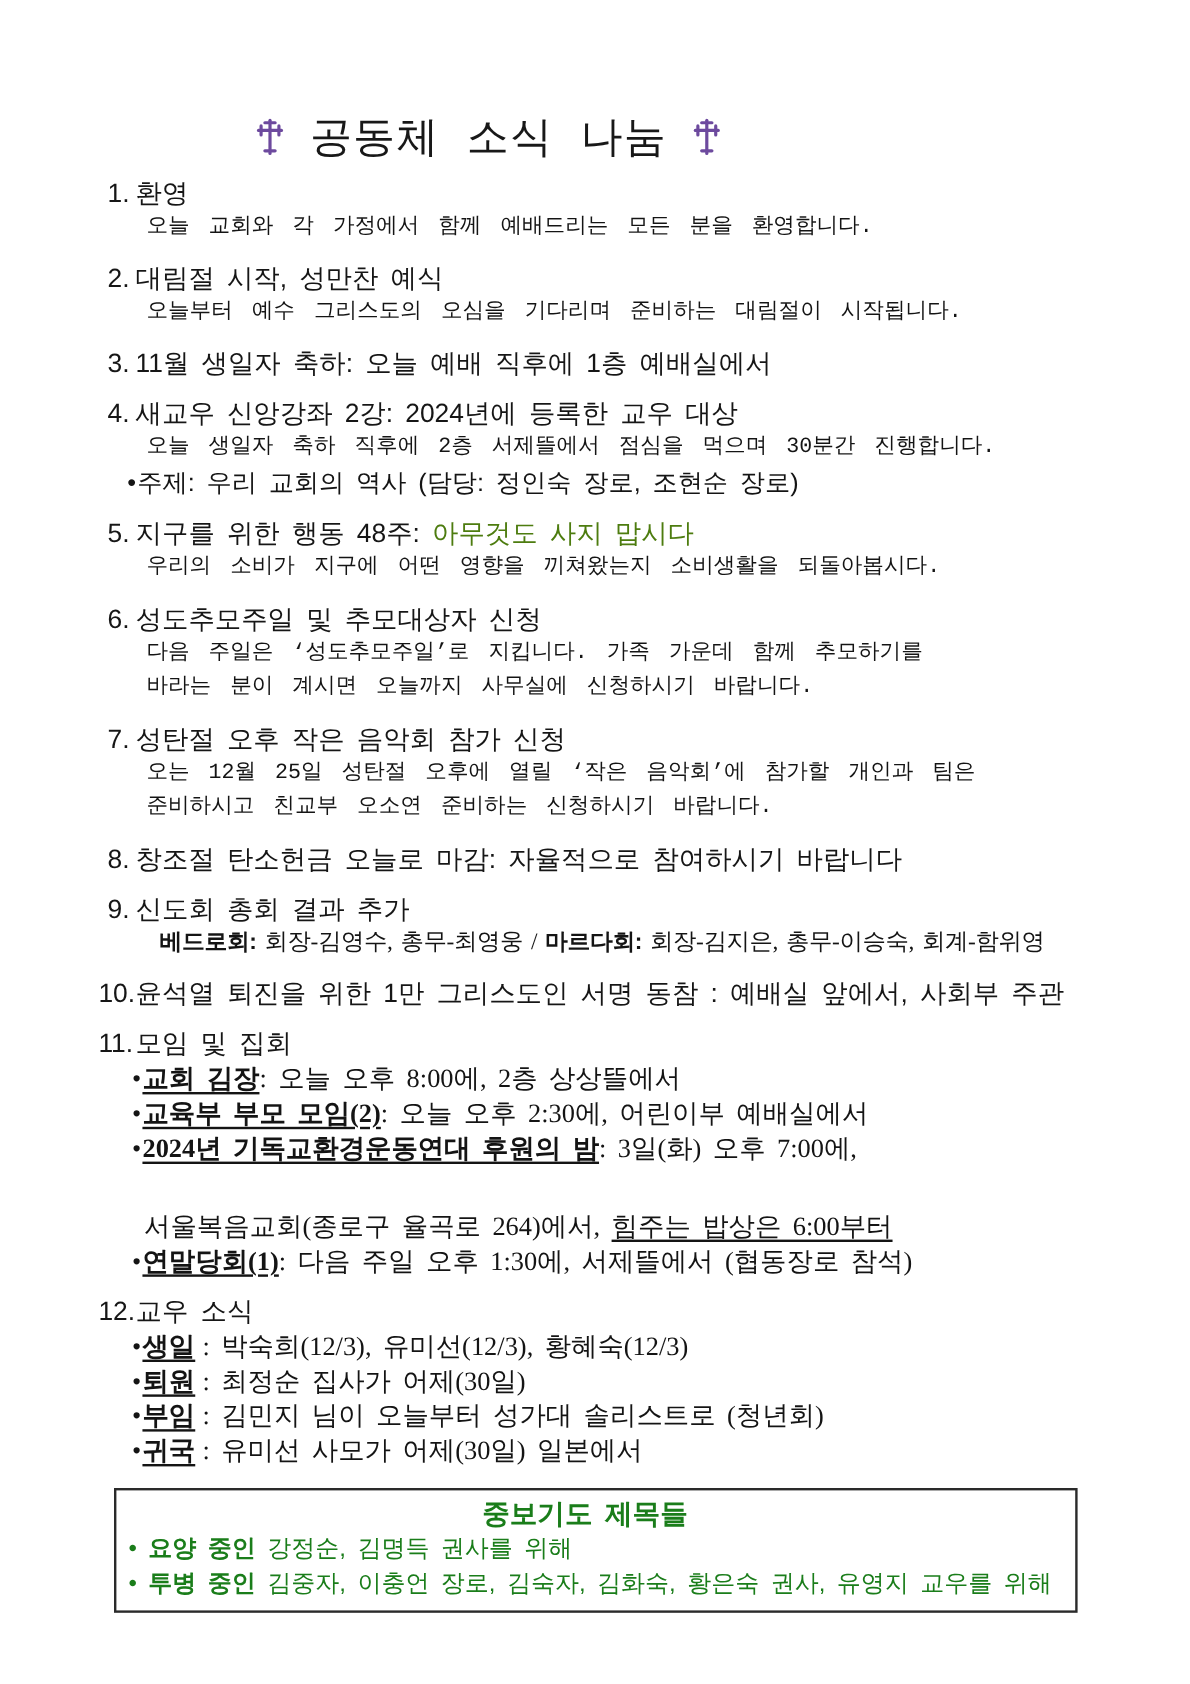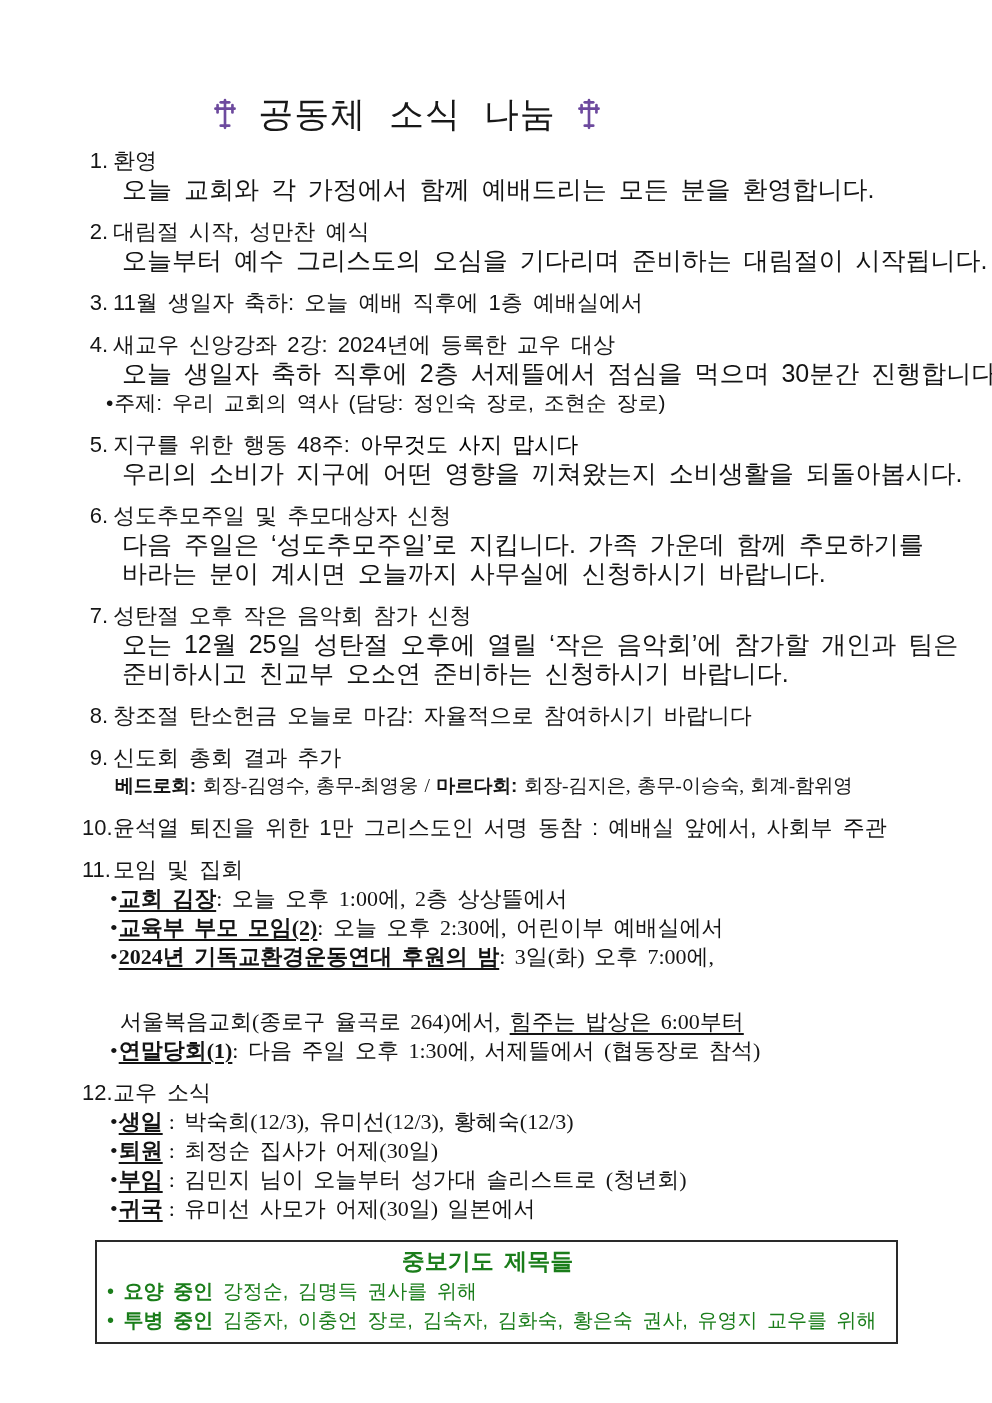--- a/index.html
+++ b/index.html
@@ -20,32 +20,32 @@
   .cross { display:flex; align-items:center; }
   .cross svg { display:block; }
   
   .item { margin-bottom:13px; }
   .hline {
     display:flex; font-family:"Liberation Sans", sans-serif;
     font-size:22px; line-height:29px; word-spacing:4px; color:#161616;
   }
   .num { flex:none; width:31px; text-align:right; padding-right:5px; box-sizing:border-box; }
   .hdr-content { flex:1; white-space:nowrap; }
-  .green { color:#000000; }
+  .green { color:#4d7c0f; }
   .bodyline {
-    font-family:Liberation Sans, sans-serif; font-size:25px; line-height:29px;
+    font-family:Liberation Mono, monospace; font-size:18px; line-height:29px;
     word-spacing:5px; margin-left:40px; white-space:nowrap;
   }
   .subline {
     font-family:Liberation Sans, sans-serif; font-size:21px; line-height:29px;
     word-spacing:4px; margin-left:24px; white-space:nowrap;
   }
   .clubline {
     font-family:"Liberation Serif", serif; font-size:19.5px; line-height:28px;
-    letter-spacing:-0.3px; word-spacing:2px; margin-left:33px; white-space:nowrap;
+    letter-spacing:-0.3px; word-spacing:2px; margin-left:51px; white-space:nowrap;
   }
   .clublabel { font-weight:bold; font-family:"Liberation Sans", sans-serif; font-size:19px; }
   .bline {
     font-family:"Liberation Serif", serif; font-size:22px; line-height:29px;
     word-spacing:4px; margin-left:28px; white-space:nowrap;
   }
   .cont { margin-left:38px;margin-top:36px; }
   .blt { margin-right:1px; }
   .lbl {
     font-weight:bold; text-decoration:underline;
@@ -184,21 +184,21 @@
       <span class="hdr-content">윤석열 퇴진을 위한 1만 그리스도인 서명 동참 : 예배실 앞에서, 사회부 주관</span>
     </div>
   </div>
 
   <div class="item">
     <div class="hline">
       <span class="num">11.</span>
       <span class="hdr-content">모임 및 집회</span>
     </div>
     <div class="bline"><span class="blt">•</span><span class="lbl">교회 김장</span><span>:</span>
-      <span>오늘 오후 1:00에, 2층 상상뜰에서</span></div>
+      <span>오늘 오후 8:00에, 2층 상상뜰에서</span></div>
     <div class="bline"><span class="blt">•</span><span class="lbl">교육부 부모 모임(2)</span><span>:</span>
       <span>오늘 오후 2:30에, 어린이부 예배실에서</span></div>
     <div class="bline"><span class="blt">•</span><span class="lbl">2024년 기독교환경운동연대 후원의 밤</span><span>:</span>
       <span>3일(화) 오후 7:00에,</span></div>
     <div class="bline cont"><span>서울복음교회(종로구 율곡로 264)에서,</span>
       <span class="ul">힘주는 밥상은 6:00부터</span></div>
     <div class="bline"><span class="blt">•</span><span class="lbl">연말당회(1)</span><span>:</span>
       <span>다음 주일 오후 1:30에, 서제뜰에서 (협동장로 참석)</span></div>
   </div>
 

